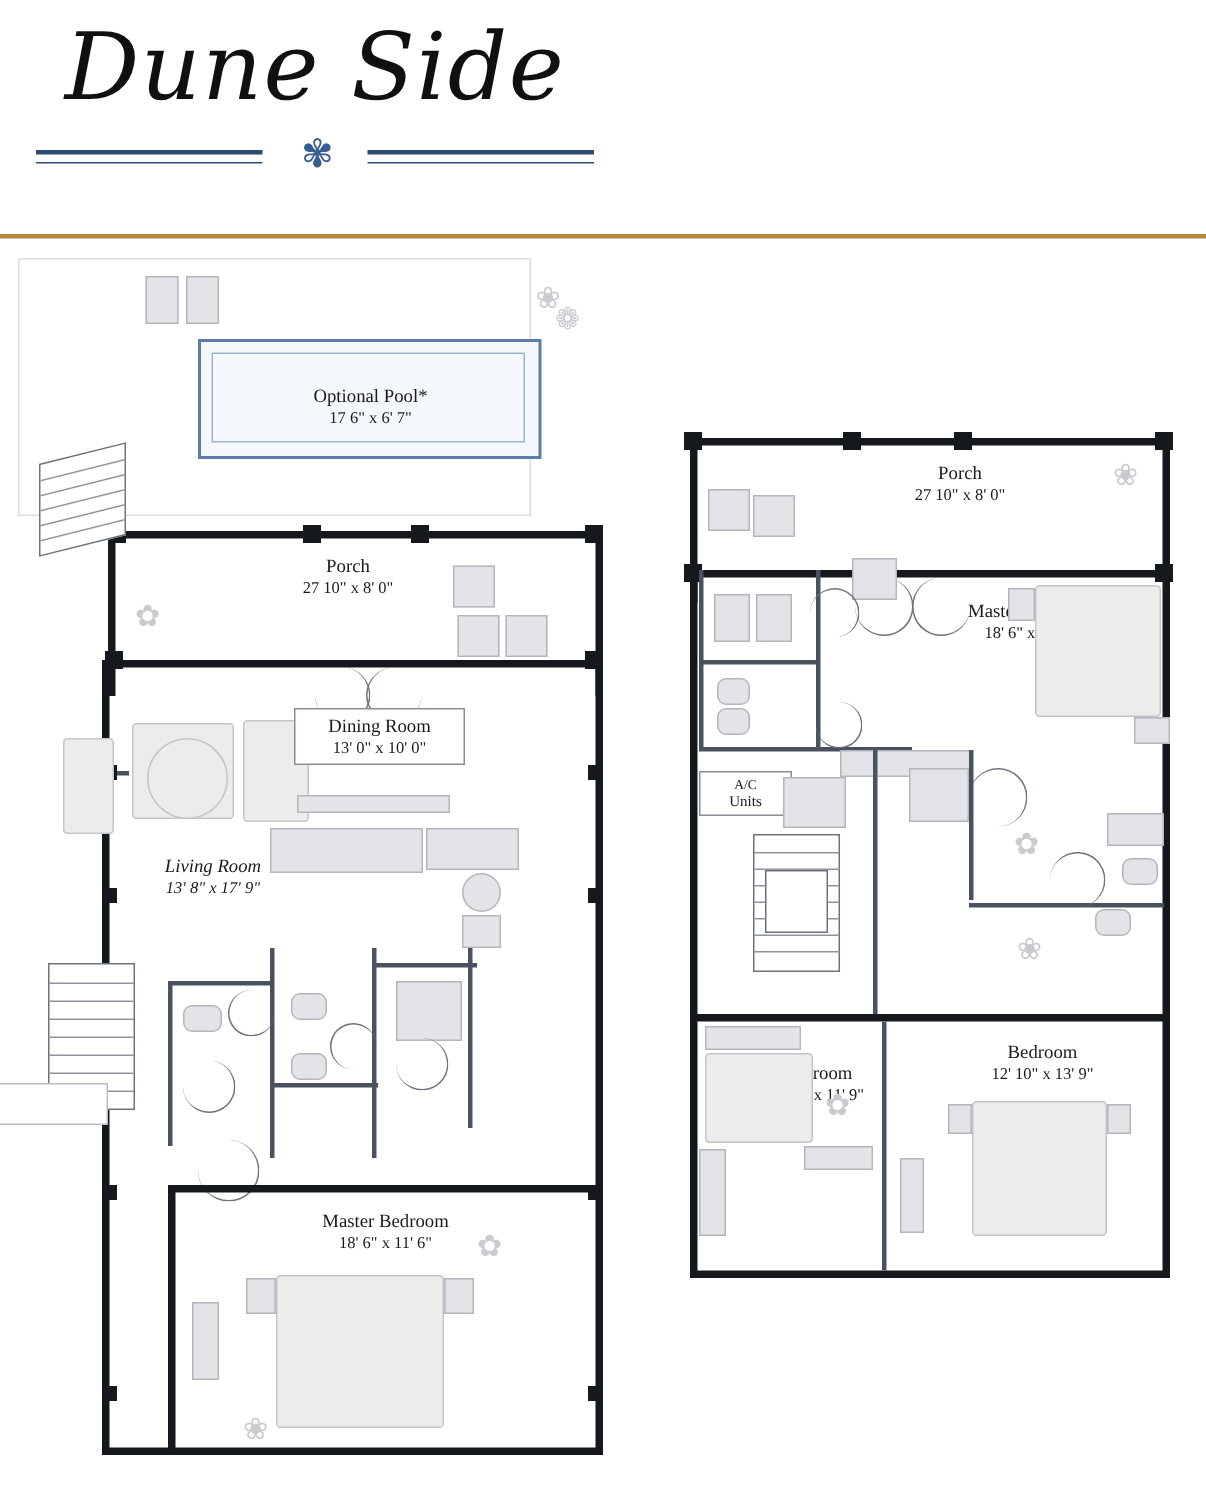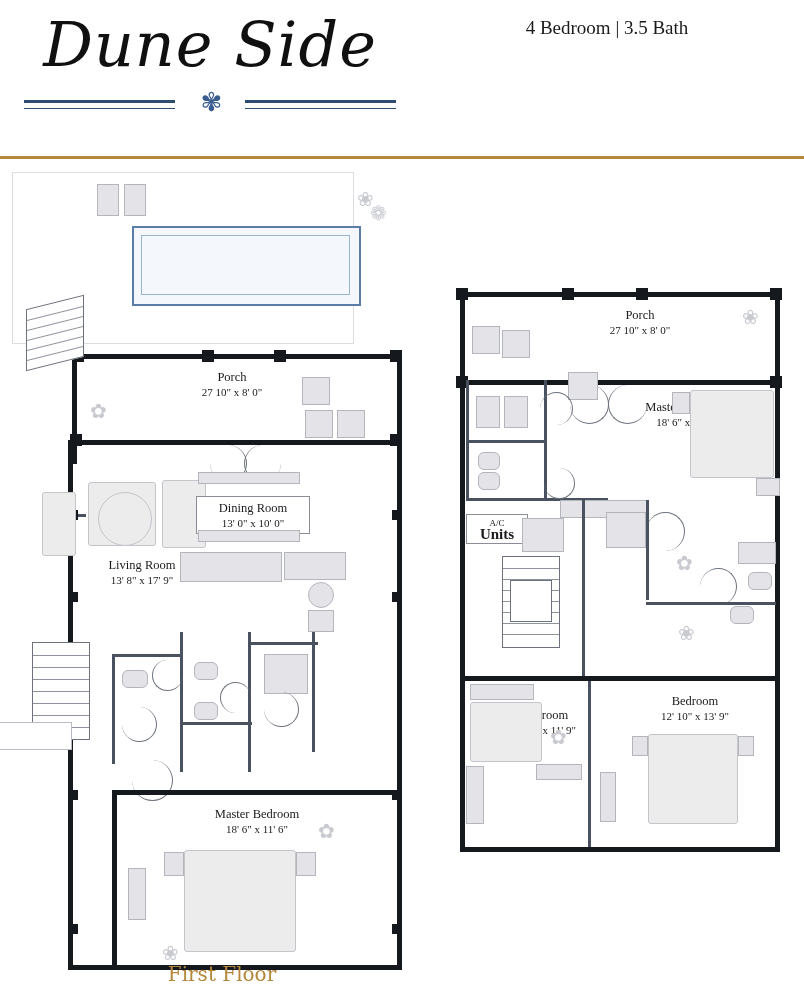--- a/index.html
+++ b/index.html
@@ -131,33 +131,36 @@
 <div id="header">
 
   <div id="brand">
     <div id="brand-name">Dune Side</div>
     <div id="brand-rule"></div>
     <div id="brand-rule2"></div>
     <div id="brand-ornament">✾</div>
   </div>
 
   <div id="plan-info">
-    <div class="plan-line">4 Bedroom | 3.5 Bath</div>
   </div>
 
   <div id="header-rule"></div>
 </div>
 
 <div id="plans">
 
   <div class="plan" id="plan-first">
 
     <div class="deck" style="left:0px;top:10px;width:340px;height:170px;border-color:#dcdce1;"></div>
     <div class="pool" style="left:120px;top:64px;width:225px;height:76px;">
       <div class="pool-inner" style="left:7px;top:7px;width:207px;height:58px;"></div>
+    </div>
+    <div class="label" style="left:150px;top:95px;width:170px;">
+      <span class="nm">Optional Pool*</span>
+      <span class="dm">17 6" x 6' 7"</span>
     </div>
 
     <div class="furn" style="left:85px;top:22px;width:20px;height:30px;"></div>
     <div class="furn" style="left:112px;top:22px;width:20px;height:30px;"></div>
     <div class="plant" style="left:345px;top:28px;">❀</div>
     <div class="plant" style="left:358px;top:42px;">❁</div>
 
     <div class="wall" style="left:60px;top:192px;width:330px;height:5px;"></div>
     <div class="wall" style="left:60px;top:192px;width:5px;height:110px;"></div>
     <div class="wall" style="left:385px;top:192px;width:5px;height:110px;"></div>
@@ -200,27 +203,27 @@
     <div class="wall" style="left:380px;top:430px;width:10px;height:10px;"></div>
     <div class="wall" style="left:56px;top:628px;width:10px;height:10px;"></div>
     <div class="wall" style="left:380px;top:628px;width:10px;height:10px;"></div>
     <div class="wall" style="left:56px;top:762px;width:10px;height:10px;"></div>
     <div class="wall" style="left:380px;top:762px;width:10px;height:10px;"></div>
 
     <div class="furn-soft" style="left:76px;top:320px;width:66px;height:62px;"></div>
     <div class="furn-soft" style="left:30px;top:330px;width:32px;height:62px;"></div>
     <div class="furn-soft" style="left:150px;top:318px;width:42px;height:66px;"></div>
     <div class="furn-soft" style="left:86px;top:330px;width:52px;height:52px;border-radius:50%;"></div>
-    <div class="label" style="left:60px;top:396px;width:140px;">
+    <div class="label" style="left:60px;top:408px;width:140px;font-style:italic;">
       <span class="nm">Living Room</span>
       <span class="dm">13' 8" x 17' 9"</span>
     </div>
 
     <div class="furn" style="left:186px;top:310px;width:100px;height:10px;"></div>
-    <div class="boxlabel" style="left:184px;top:334px;width:100px;">
+    <div class="boxlabel" style="left:184px;top:310px;width:100px;">
       <span class="nm" style="font-size:12.5px;display:block;line-height:16px;">Dining Room</span>
       <span class="dm" style="font-size:11px;display:block;line-height:14px;">13' 0" x 10' 0"</span>
     </div>
     <div class="furn" style="left:186px;top:368px;width:100px;height:10px;"></div>
 
     <div class="furn" style="left:168px;top:390px;width:100px;height:28px;"></div>
     <div class="furn" style="left:272px;top:390px;width:60px;height:26px;"></div>
     <div class="furn" style="left:296px;top:420px;width:24px;height:24px;border-radius:50%;"></div>
     <div class="furn" style="left:296px;top:448px;width:24px;height:20px;"></div>
 
@@ -261,21 +264,20 @@
       <span class="nm">Master Bedroom</span>
       <span class="dm">18' 6" x 11' 6"</span>
     </div>
     <div class="furn-soft" style="left:172px;top:688px;width:110px;height:100px;"></div>
     <div class="furn" style="left:152px;top:690px;width:18px;height:22px;"></div>
     <div class="furn" style="left:284px;top:690px;width:18px;height:22px;"></div>
     <div class="furn" style="left:116px;top:706px;width:16px;height:50px;"></div>
     <div class="plant" style="left:306px;top:660px;">✿</div>
     <div class="plant" style="left:150px;top:782px;">❀</div>
 
-    <div class="floor-caption" id="caption-first">First Floor</div>
   </div>
 
   <div class="plan" id="plan-second">
 
     <div class="wall" style="left:20px;top:20px;width:320px;height:5px;"></div>
     <div class="wall" style="left:20px;top:20px;width:5px;height:110px;"></div>
     <div class="wall" style="left:335px;top:20px;width:5px;height:560px;"></div>
     <div class="wall" style="left:20px;top:108px;width:320px;height:5px;"></div>
     <div class="wall" style="left:20px;top:108px;width:5px;height:472px;"></div>
     <div class="wall" style="left:20px;top:575px;width:320px;height:5px;"></div>
@@ -313,21 +315,21 @@
     <div class="furn" style="left:36px;top:124px;width:22px;height:30px;"></div>
     <div class="furn" style="left:64px;top:124px;width:22px;height:30px;"></div>
     <div class="furn" style="left:38px;top:180px;width:20px;height:16px;border-radius:6px;"></div>
     <div class="furn" style="left:38px;top:200px;width:20px;height:16px;border-radius:6px;"></div>
     <div class="door-arc" style="left:100px;top:120px;width:32px;height:32px;border-color:#6d727c;border-bottom:none;border-left:none;"></div>
     <div class="door-arc" style="left:104px;top:196px;width:30px;height:30px;border-color:#6d727c;border-top:none;border-left:none;"></div>
 
     <div class="furn" style="left:120px;top:228px;width:86px;height:16px;"></div>
     <div class="boxlabel" style="left:26px;top:242px;width:48px;">
       <span style="font-size:9px;display:block;line-height:11px;">A/C</span>
-      <span style="font-size:15px;display:block;line-height:11px;font-weight:bold;">Units</span>
+      <span style="font-size:10px;display:block;line-height:11px;">Units</span>
     </div>
     <div class="furn" style="left:82px;top:246px;width:40px;height:32px;"></div>
     <div class="furn" style="left:166px;top:240px;width:38px;height:34px;"></div>
     <div class="door-arc" style="left:206px;top:240px;width:38px;height:38px;border-color:#6d727c;border-bottom:none;border-left:none;"></div>
 
     <div class="stair" style="left:62px;top:284px;width:56px;height:90px;">
       <div style="top:11px;"></div>
         <div style="top:22px;"></div>
         <div style="top:33px;"></div>
         <div style="top:44px;"></div>

